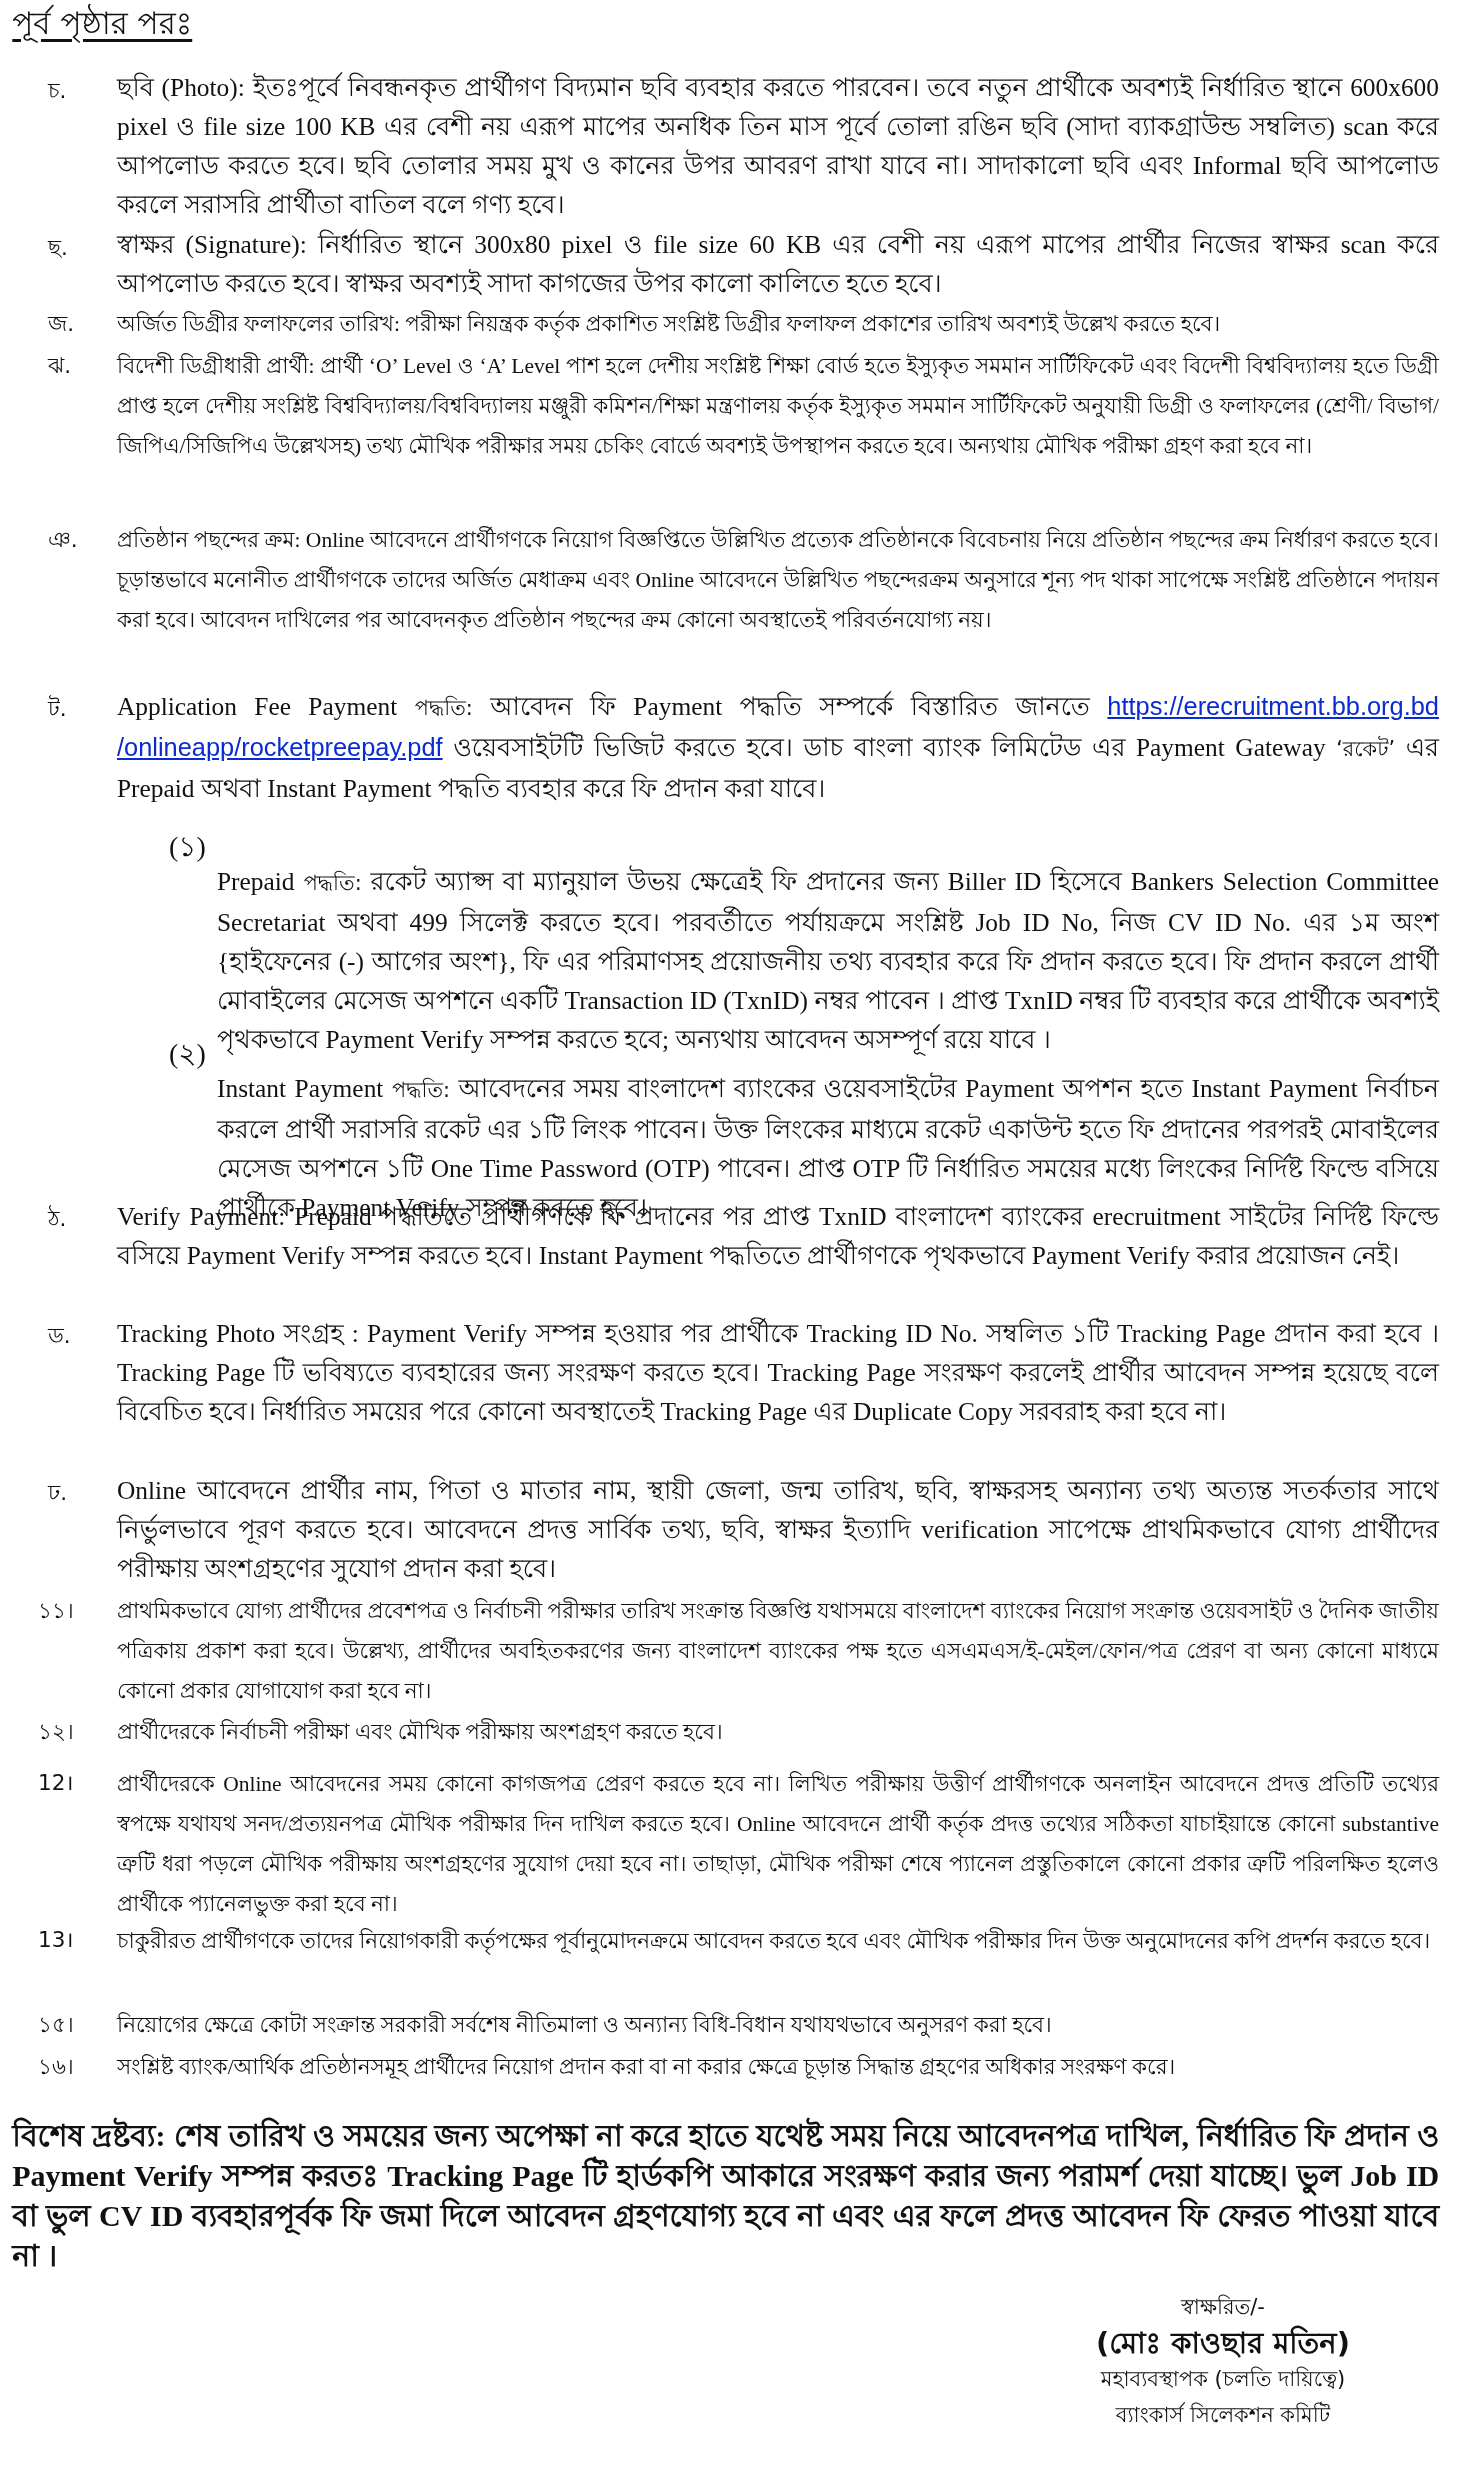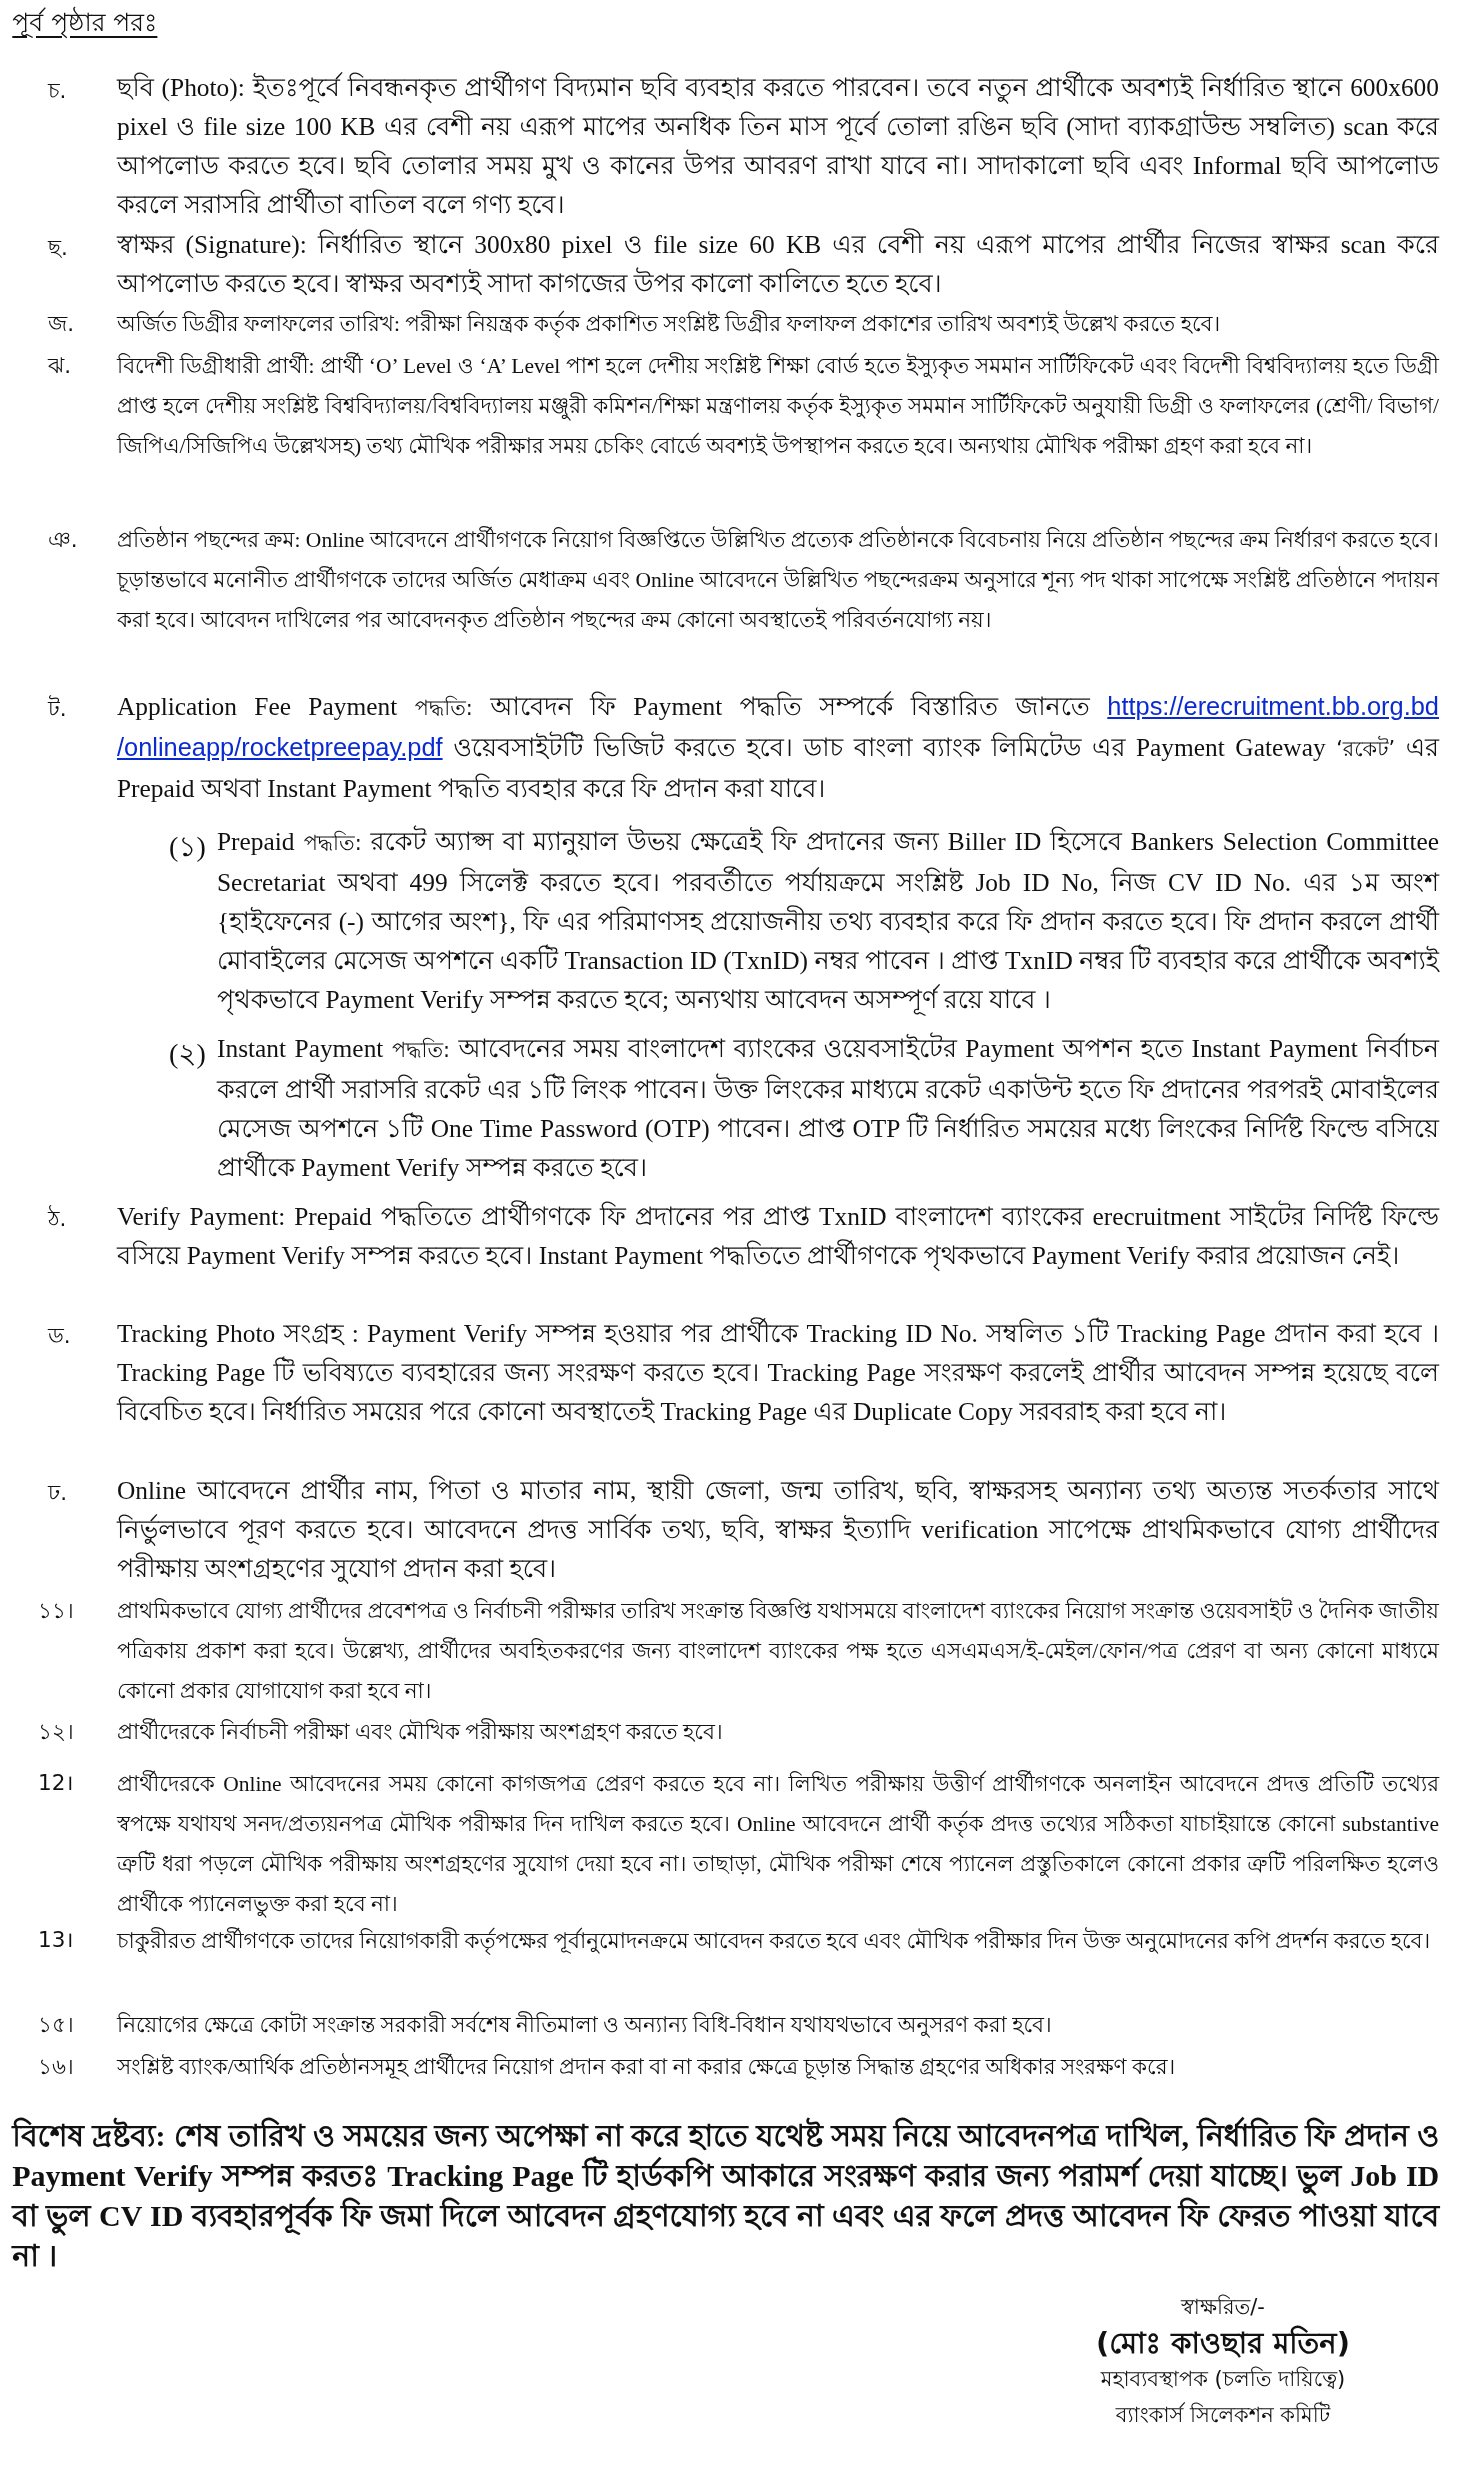--- a/index.html
+++ b/index.html
@@ -4,40 +4,40 @@
 <style>
   html, body { margin: 0; padding: 0; background: #ffffff; }
   body {
     width: 1477px; height: 2475px; overflow: hidden; position: relative;
     color: #111111;
     font-family: "Liberation Serif", "DejaVu Serif", serif;
   }
   .page { position: absolute; left: 0; top: 0; width: 1477px; }
   .continued {
     position: absolute; left: 12.3px; top: 6.2px;
-    font-size: 25px; line-height: 34px;
+    font-size: 31px; line-height: 34px;
     text-decoration: underline; text-underline-offset: 4.6px;
     font-family: "DejaVu Sans", sans-serif;
   }
   .item {
     position: absolute; left: 0; width: 1477px;
   }
   .item .lbl {
     position: absolute; left: 48px; top: 0;
     font-family: "DejaVu Sans", sans-serif; font-size: 21.5px;
   }
   .item .num-lbl { left: 38px; }
   .item .body {
     position: absolute; left: 117px; width: 1322px;
     text-align: justify; text-align-last: left;
     font-size: 25.4px; line-height: 39px;
   }
   .item .body.small { font-size: 21.5px; line-height: 40px; }
   .sub .lbl { left: 169px; font-family: "Liberation Serif", serif; font-size: 28px; }
-  .sub .body { left: 217px; width: 1222px; }
+  .sub .body { left: 217px; width: 1222px; margin-top: 40px; }
   .b { font-weight: normal; }
   .bn { font-family: "DejaVu Sans", sans-serif; font-size: 0.82em; }
   a.link { color: #0a2bd1; text-decoration: underline; font-family: "Liberation Sans", sans-serif; }
   .note {
     position: absolute; left: 12.3px; top: 2116px; width: 1427px;
     font-size: 30px; line-height: 40px; font-weight: bold;
     text-align: justify; text-align-last: left;
   }
   .sign {
     position: absolute; left: 1023px; top: 2289px; width: 400px;

